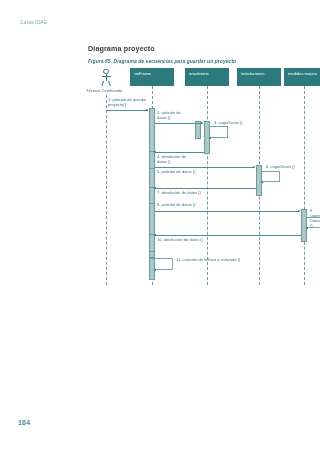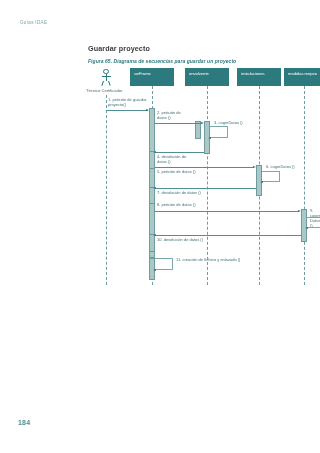--- a/index.html
+++ b/index.html
@@ -125,21 +125,21 @@
     white-space:pre-line;
   }
 </style>
 </head>
 <body>
 
 <div class="page">
 
   <div class="running-head">Guías IDAE</div>
 
-  <div class="section-title">Guardar proyecto</div>
+  <div class="section-title">Diagrama proyecto</div>
 
   <div class="fig-caption">Figura 65. Diagrama de secuencias para guardar un proyecto</div>
 
   <div class="diagram">
 
     <div class="actor" style="left:9px;top:1px;width:18px;height:18px;">
       <div class="head"></div>
         <div class="body"></div>
         <div class="arms"></div>
       <div class="leg-l"></div>

